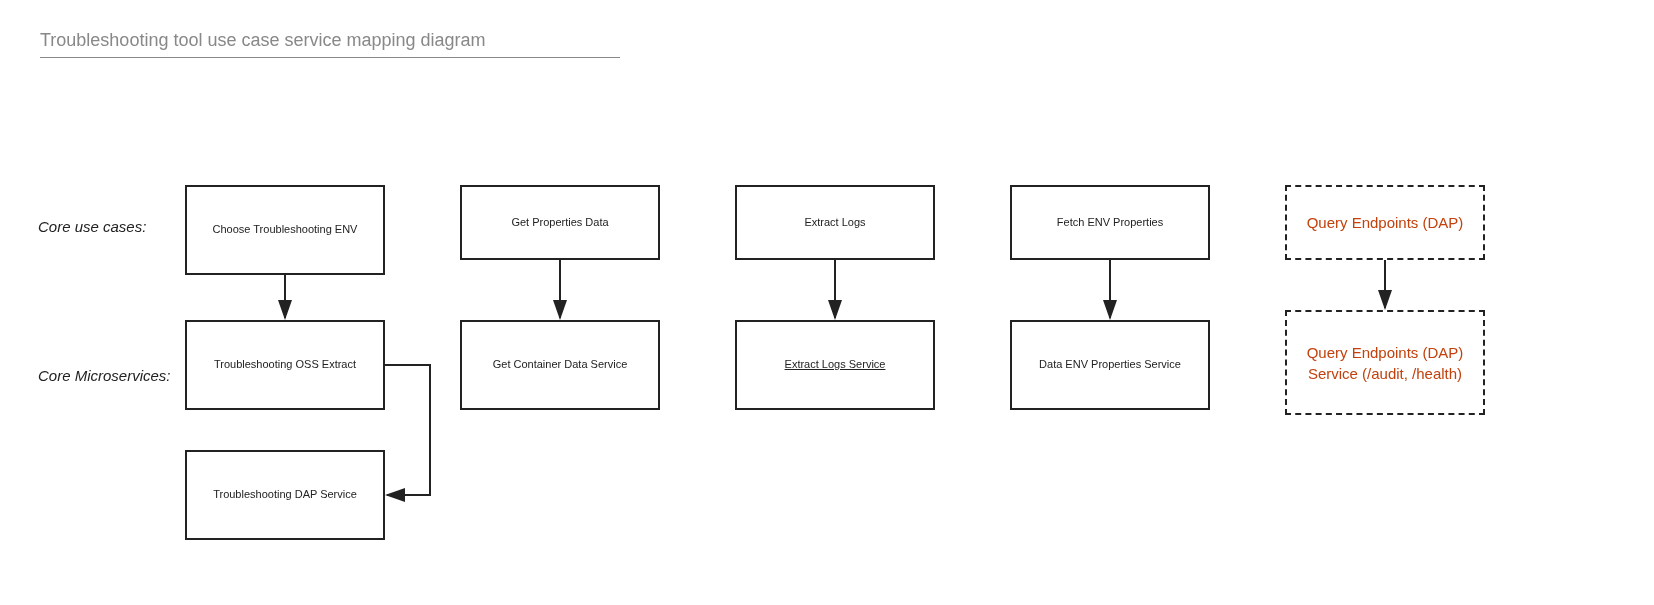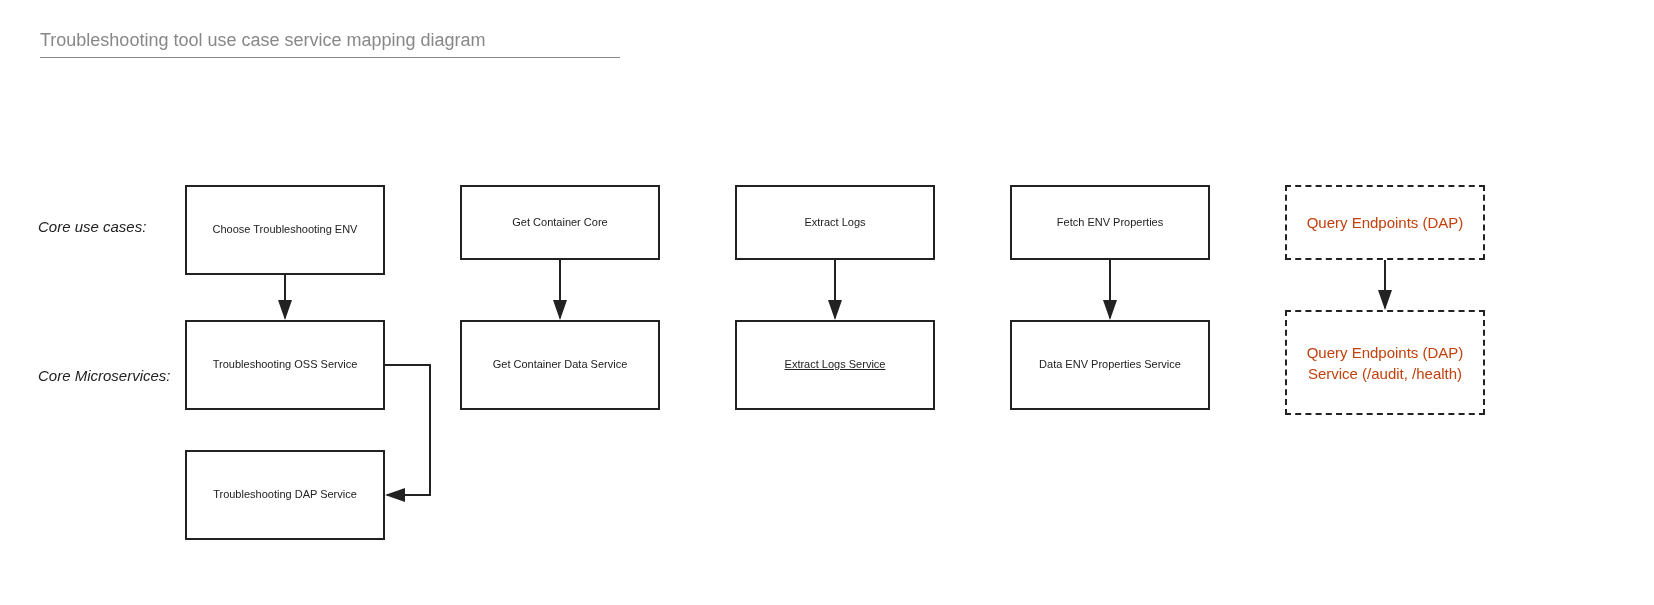--- a/index.html
+++ b/index.html
@@ -97,37 +97,37 @@
   </div>
 
   <div class="row-label" style="top: 218px; left: 38px;">Core use cases:</div>
   <div class="row-label" style="top: 350px; left: 38px; margin-top: 17px;">Core Microservices:</div>
 
   <div class="box" style="left: 185px; top: 185px; width: 200px; height: 90px;">
     <span>Choose Troubleshooting ENV</span>
   </div>
 
   <div class="box" style="left: 460px; top: 185px; width: 200px; height: 75px;">
-    <span>Get Container Core</span>
+    <span>Get Properties Data</span>
   </div>
 
   <div class="box" style="left: 735px; top: 185px; width: 200px; height: 75px;">
     <span>Extract Logs</span>
   </div>
 
   <div class="box" style="left: 1010px; top: 185px; width: 200px; height: 75px;">
     <span>Fetch ENV Properties</span>
   </div>
 
   <div class="box-dashed" style="left: 1285px; top: 185px; width: 200px; height: 75px;">
     <span>Query Endpoints (DAP)</span>
   </div>
 
   <div class="box" style="left: 185px; top: 320px; width: 200px; height: 90px;">
-    <span>Troubleshooting OSS Service</span>
+    <span>Troubleshooting OSS Extract</span>
   </div>
 
   <div class="box" style="left: 460px; top: 320px; width: 200px; height: 90px;">
     <span>Get Container Data Service</span>
   </div>
 
   <div class="box" style="left: 735px; top: 320px; width: 200px; height: 90px; text-decoration: underline;">
     <span>Extract Logs Service</span>
   </div>
 

